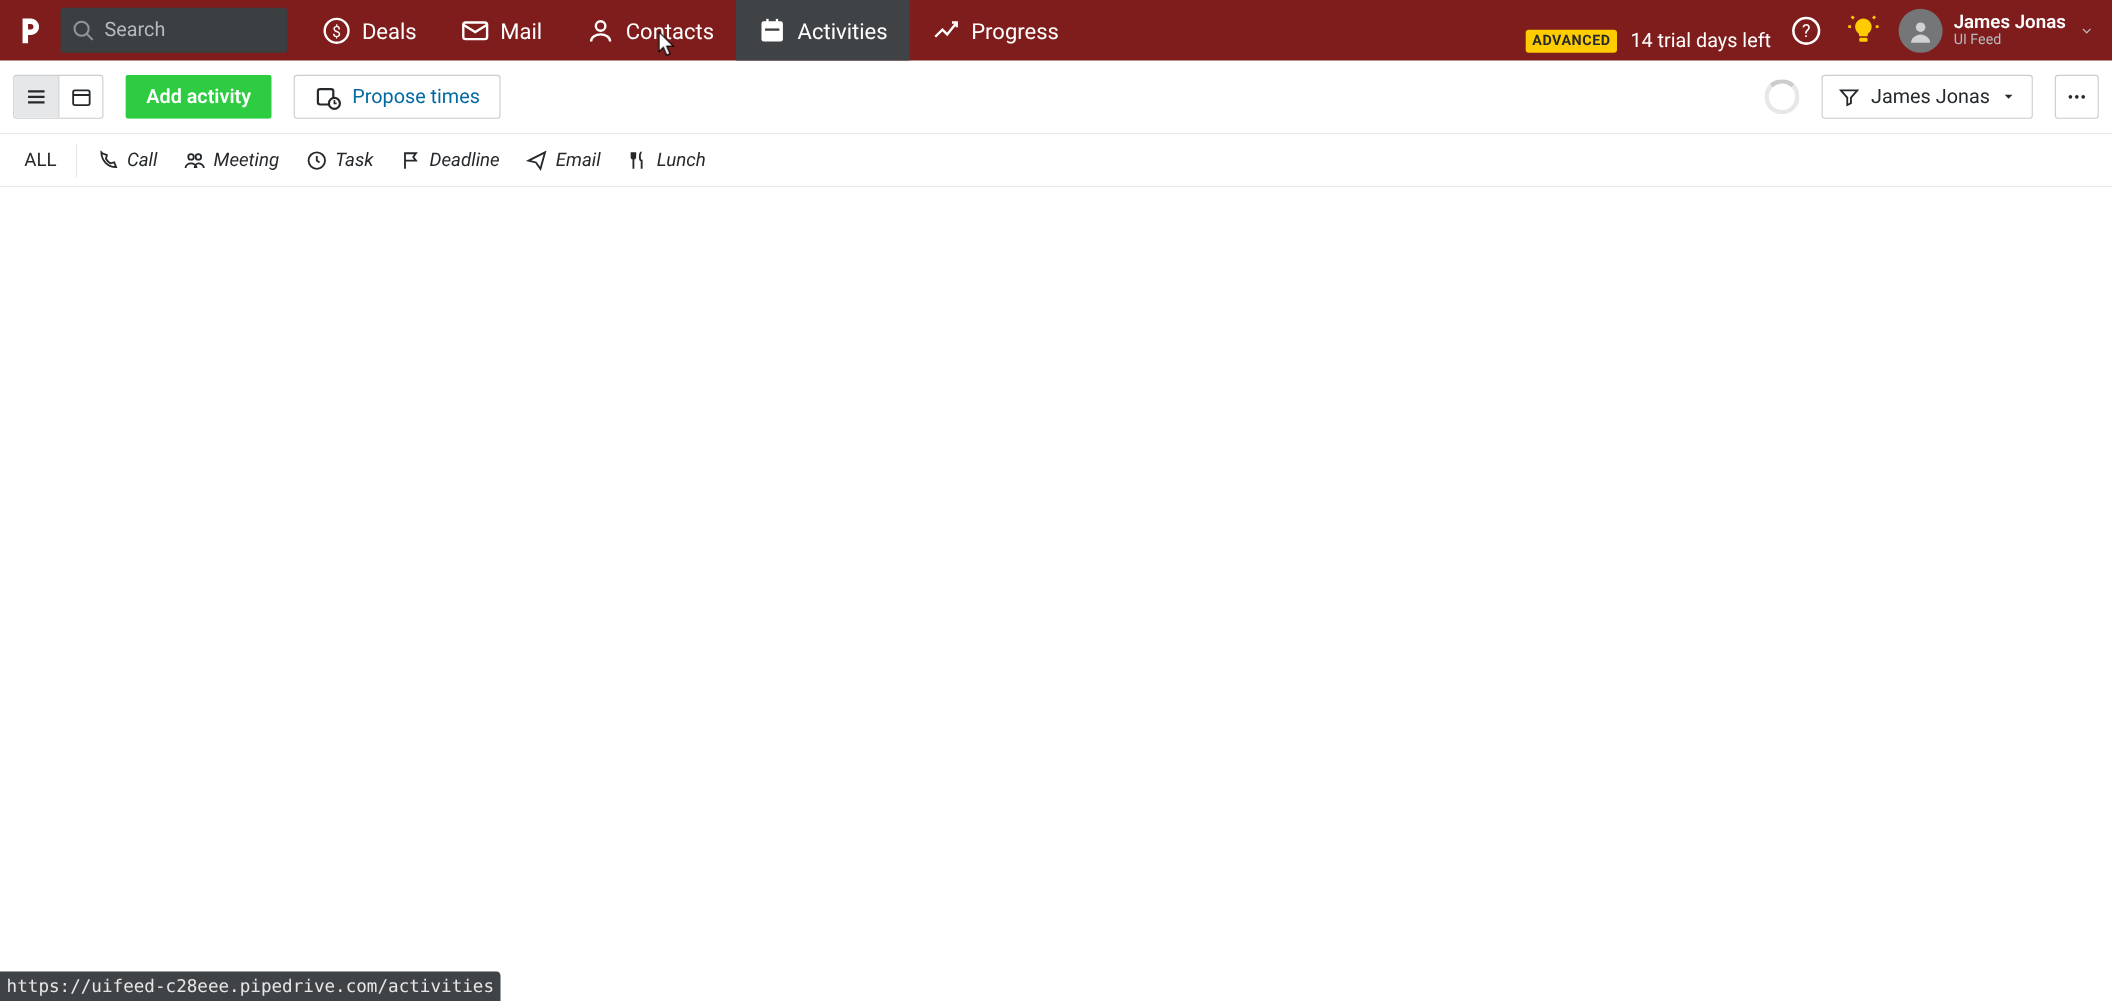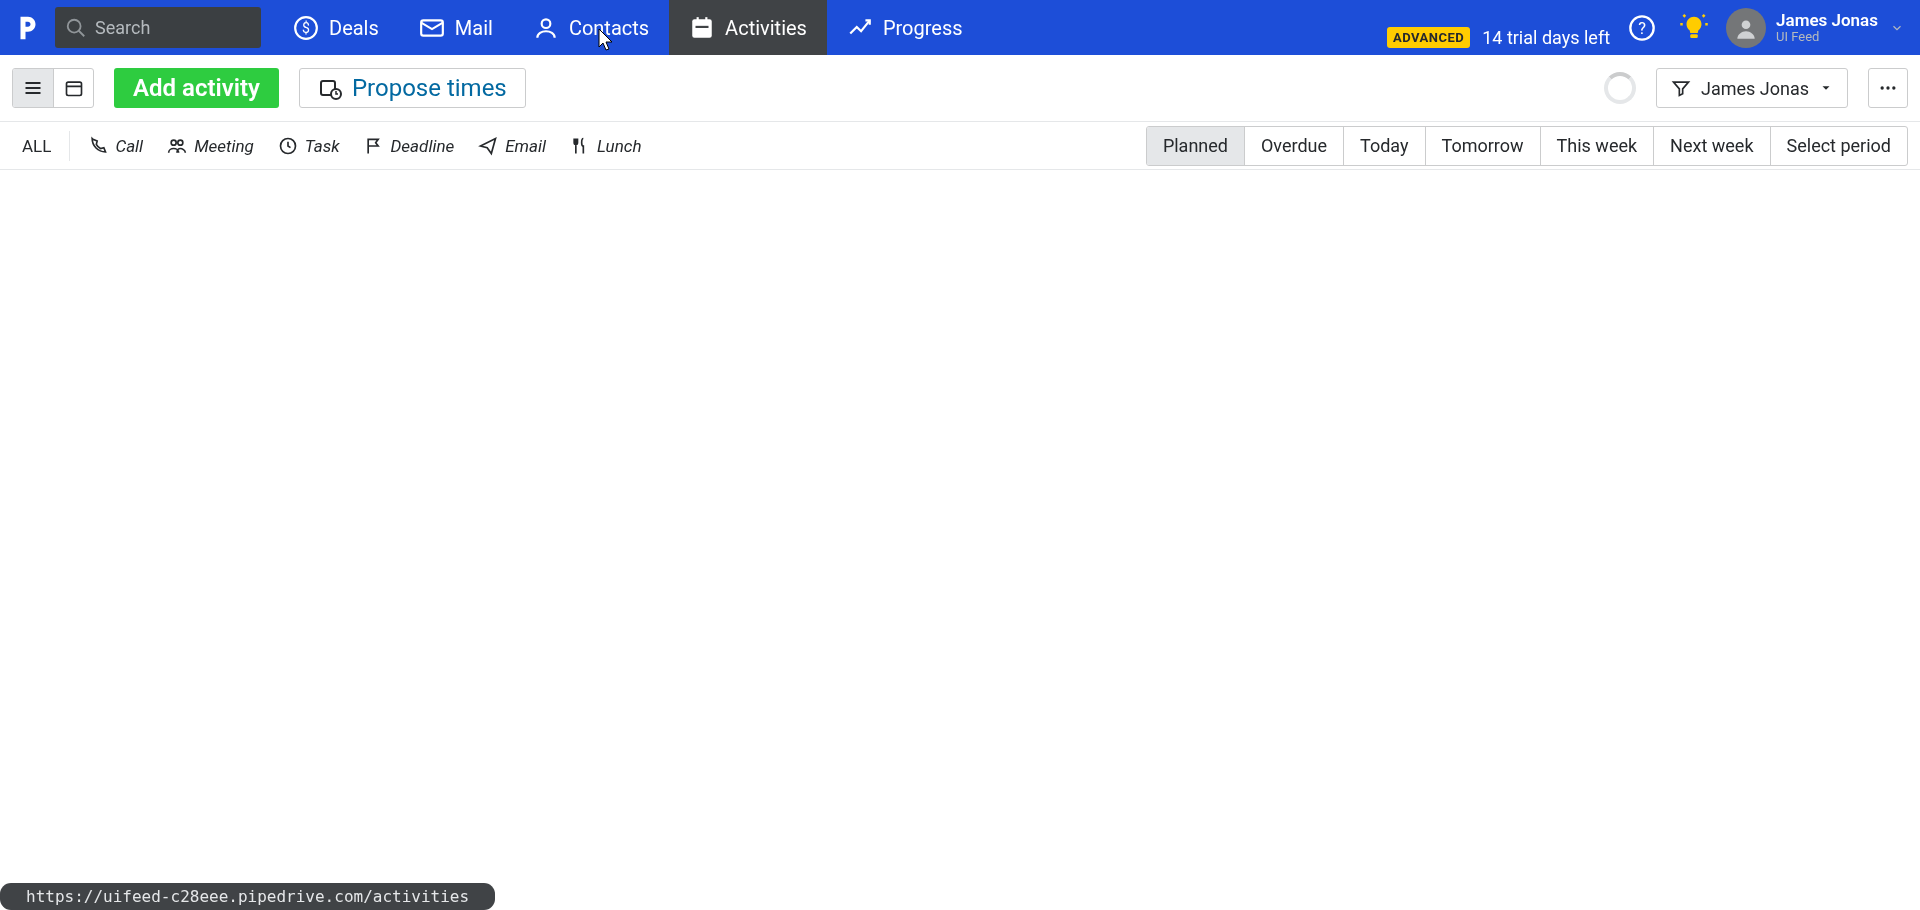--- a/index.html
+++ b/index.html
@@ -1,18 +1,18 @@
 <!DOCTYPE html>
 <html><head>
 <meta charset="utf-8">
 <style>
   * { margin: 0; padding: 0; box-sizing: border-box; font-family: -apple-system, BlinkMacSystemFont, "Segoe UI", Roboto, sans-serif; }
   html, body { width: 1920px; height: 910px; overflow: hidden; background: #fff; color: #26292c; }
 
-  .topbar { display: flex; align-items: center; height: 55px; background: #1d4ed8; color: #fff; padding: 0 10px 0 0; }
+  .topbar { display: flex; align-items: center; height: 55px; background: #7f1d1d; color: #fff; padding: 0 10px 0 0; }
   .logo { width: 55px; height: 55px; display: flex; align-items: center; justify-content: center; }
   .search-wrap { position: relative; width: 206px; height: 41px; background: #3b3f42; border-radius: 3px; display: flex; align-items: center; padding: 0 10px; margin-right: 12px; }
   .search-wrap svg { flex-shrink: 0; opacity: 0.7; }
   .search-input { flex: 1; background: transparent; border: none; outline: none; color: #fff; font-size: 18px; margin-left: 8px; }
   .search-input::placeholder { color: #b5babe; }
 
   .nav { display: flex; height: 55px; }
   .nav-item { display: flex; align-items: center; gap: 10px; padding: 0 20px; font-size: 20px; color: #fff; cursor: pointer; }
   .nav-item.active { background: #404346; }
 
@@ -26,40 +26,40 @@
   .user-col { display: flex; flex-direction: column; line-height: 1.1; }
   .user-name { font-size: 17px; font-weight: 600; }
   .user-sub { font-size: 13px; color: #b5babe; }
   .chev { margin-left: 2px; }
 
   .toolbar { display: flex; align-items: center; height: 67px; padding: 0 12px; border-bottom: 1px solid #e5e7e9; gap: 20px; }
   .view-toggle { display: flex; border: 1px solid #cbcccd; border-radius: 3px; overflow: hidden; height: 40px; }
   .view-toggle .vt { width: 40px; display: flex; align-items: center; justify-content: center; cursor: pointer; }
   .view-toggle .vt.active { background: #e5e7e9; }
   .view-toggle .vt + .vt { border-left: 1px solid #cbcccd; }
-  .btn { height: 40px; display: flex; align-items: center; gap: 10px; padding: 0 18px; border-radius: 3px; font-size: 24px; font-weight: 600; cursor: pointer; border: 1px solid transparent; }
+  .btn { height: 40px; display: flex; align-items: center; gap: 10px; padding: 0 18px; border-radius: 3px; font-size: 18px; font-weight: 600; cursor: pointer; border: 1px solid transparent; }
   .btn-green { background: #2ecc40; color: #fff; }
   .btn-outline { background: #fff; border-color: #cbcccd; color: #0369a1; font-weight: 400; }
   .spinner { margin-left: auto; width: 32px; height: 32px; border: 4px solid #e5e7e9; border-top-color: #cbcccd; border-radius: 50%; }
   .filter-btn { height: 40px; display: flex; align-items: center; gap: 10px; padding: 0 14px; border: 1px solid #cbcccd; border-radius: 3px; font-size: 18px; cursor: pointer; }
   .more-btn { width: 40px; height: 40px; border: 1px solid #cbcccd; border-radius: 3px; display: flex; align-items: center; justify-content: center; cursor: pointer; }
 
   .subbar { display: flex; align-items: center; height: 48px; padding: 0 12px; border-bottom: 1px solid #e5e7e9; }
   .all-link { font-size: 17px; font-weight: 400; padding: 0 10px; cursor: pointer; }
   .vdiv { width: 1px; height: 30px; background: #e5e7e9; margin: 0 8px; }
   .type-filters { display: flex; gap: 4px; font-style: italic; }
   .tf { display: flex; align-items: center; gap: 7px; padding: 6px 10px; font-size: 17px; cursor: pointer; border-radius: 3px; }
   .time-filters { margin-left: auto; display: flex; border: 1px solid #cbcccd; border-radius: 3px; overflow: hidden; height: 40px; }
   .time-filters .tfi { padding: 0 16px; display: flex; align-items: center; font-size: 18px; cursor: pointer; }
   .time-filters .tfi.active { background: #e5e7e9; }
   .time-filters .tfi + .tfi { border-left: 1px solid #cbcccd; }
 
   .content { flex: 1; }
 
-  .status-tip { position: fixed; bottom: 0; left: 0; background: #404346; color: #e5e7e9; font-size: 16px; padding: 4px 26px; border-top-right-radius: 4px; font-family: ui-monospace, monospace; border-radius: 11px; }
+  .status-tip { position: fixed; bottom: 0; left: 0; background: #404346; color: #e5e7e9; font-size: 16px; padding: 4px 6px; border-top-right-radius: 4px; font-family: ui-monospace, monospace; }
 
   .cursor { position: fixed; width: 20px; height: 26px; pointer-events: none; z-index: 9999; }
 </style>
 </head>
 <body>
 
 <div class="topbar">
   <div class="logo">
     <svg width="30" height="30" viewBox="0 0 24 24">
         <path fill="#fff" d="M6 3h6c3.3 0 6 2.7 6 6s-2.7 6-6 6h-2v6H6V3zm4 4v4h2c1.1 0 2-.9 2-2s-.9-2-2-2h-2z"></path>
@@ -239,29 +239,20 @@
       <span>Email</span>
     </div>
     <div class="tf">
       <svg width="20" height="20" viewBox="0 0 24 24">
           <path d="M7 3v8M5 3v5c0 1 1 2 2 2s2-1 2-2V3M7 11v10M16 3c-1 0-2 2-2 5s1 4 2 4v9" stroke="#26292c" stroke-width="2" fill="none"></path>
         </svg>
       <span>Lunch</span>
     </div>
   </div>
 
-  <div class="time-filters">
-    <div class="tfi active">Planned</div>
-    <div class="tfi">Overdue</div>
-    <div class="tfi">Today</div>
-    <div class="tfi">Tomorrow</div>
-    <div class="tfi">This week</div>
-    <div class="tfi">Next week</div>
-    <div class="tfi">Select period</div>
-  </div>
 </div>
 
 <div class="content"></div>
 
 <div class="status-tip">https://uifeed-c28eee.pipedrive.com/activities</div>
 
 <svg class="cursor" id="cursor" viewBox="0 0 20 26" style="left: 597px; top: 28px;">
   <path d="M2 1l0 18 4-4 3 7 3-1-3-7 6 0z" fill="#fff" stroke="#000" stroke-width="1"></path>
 </svg>
 

